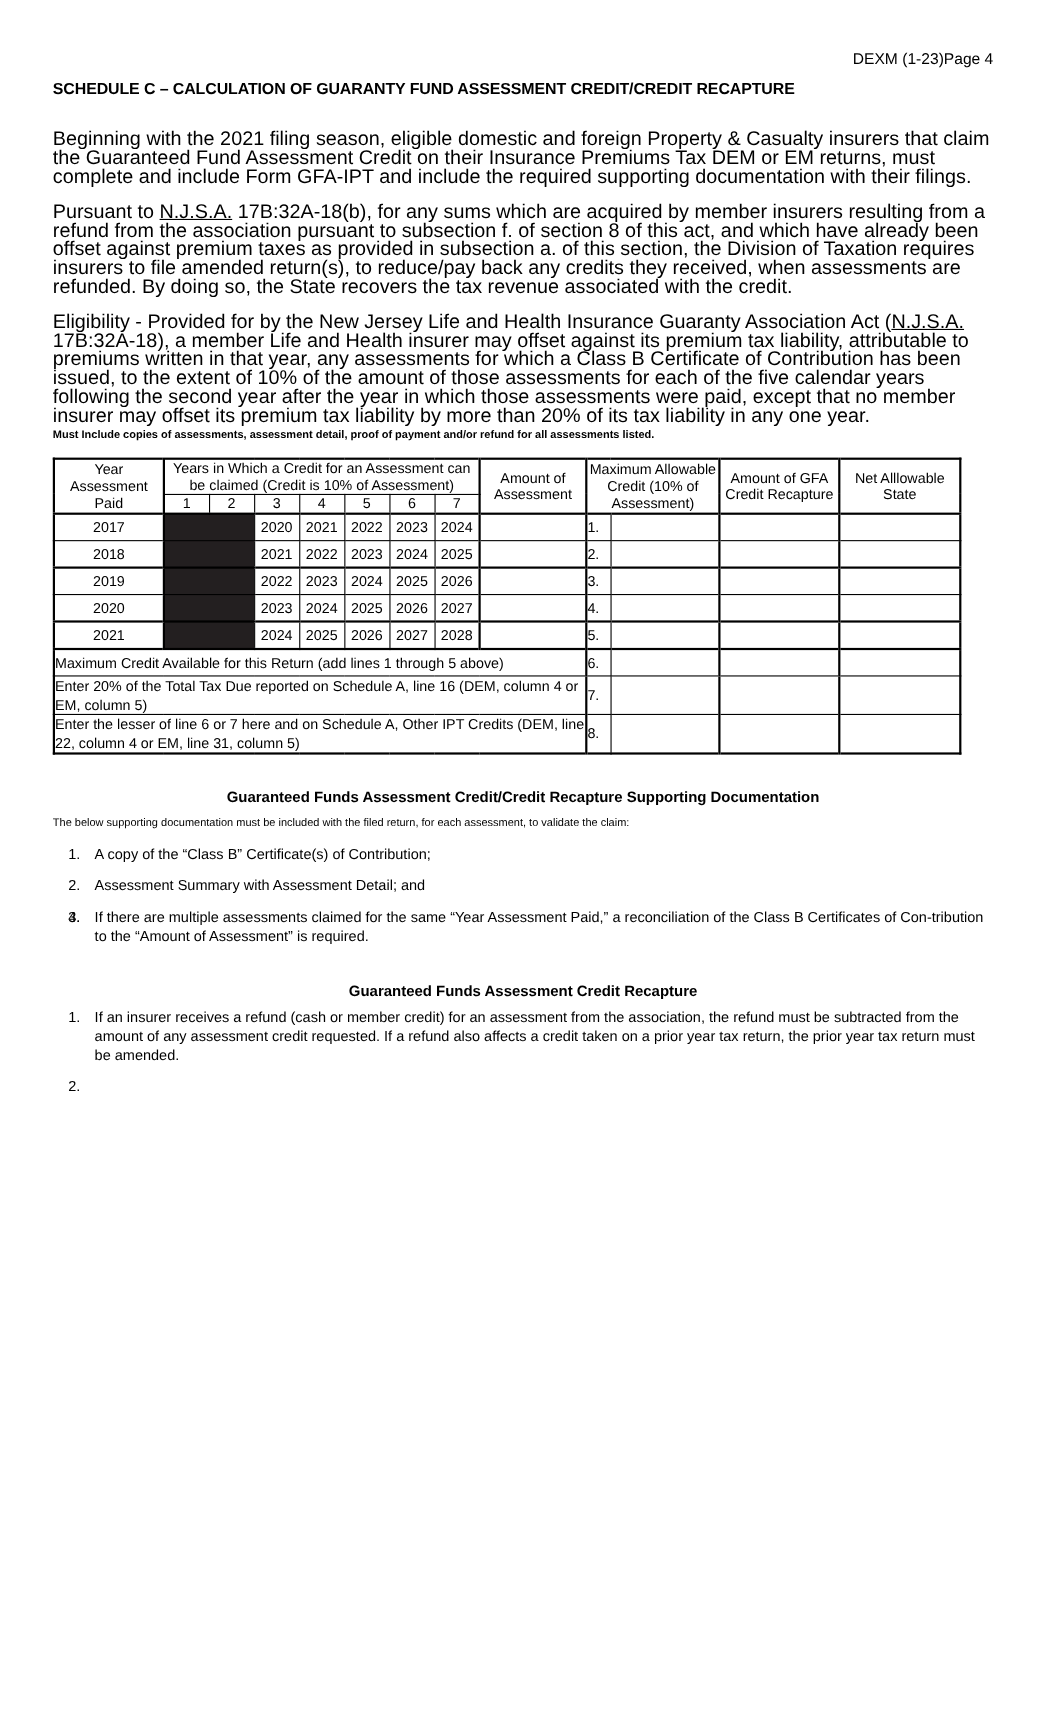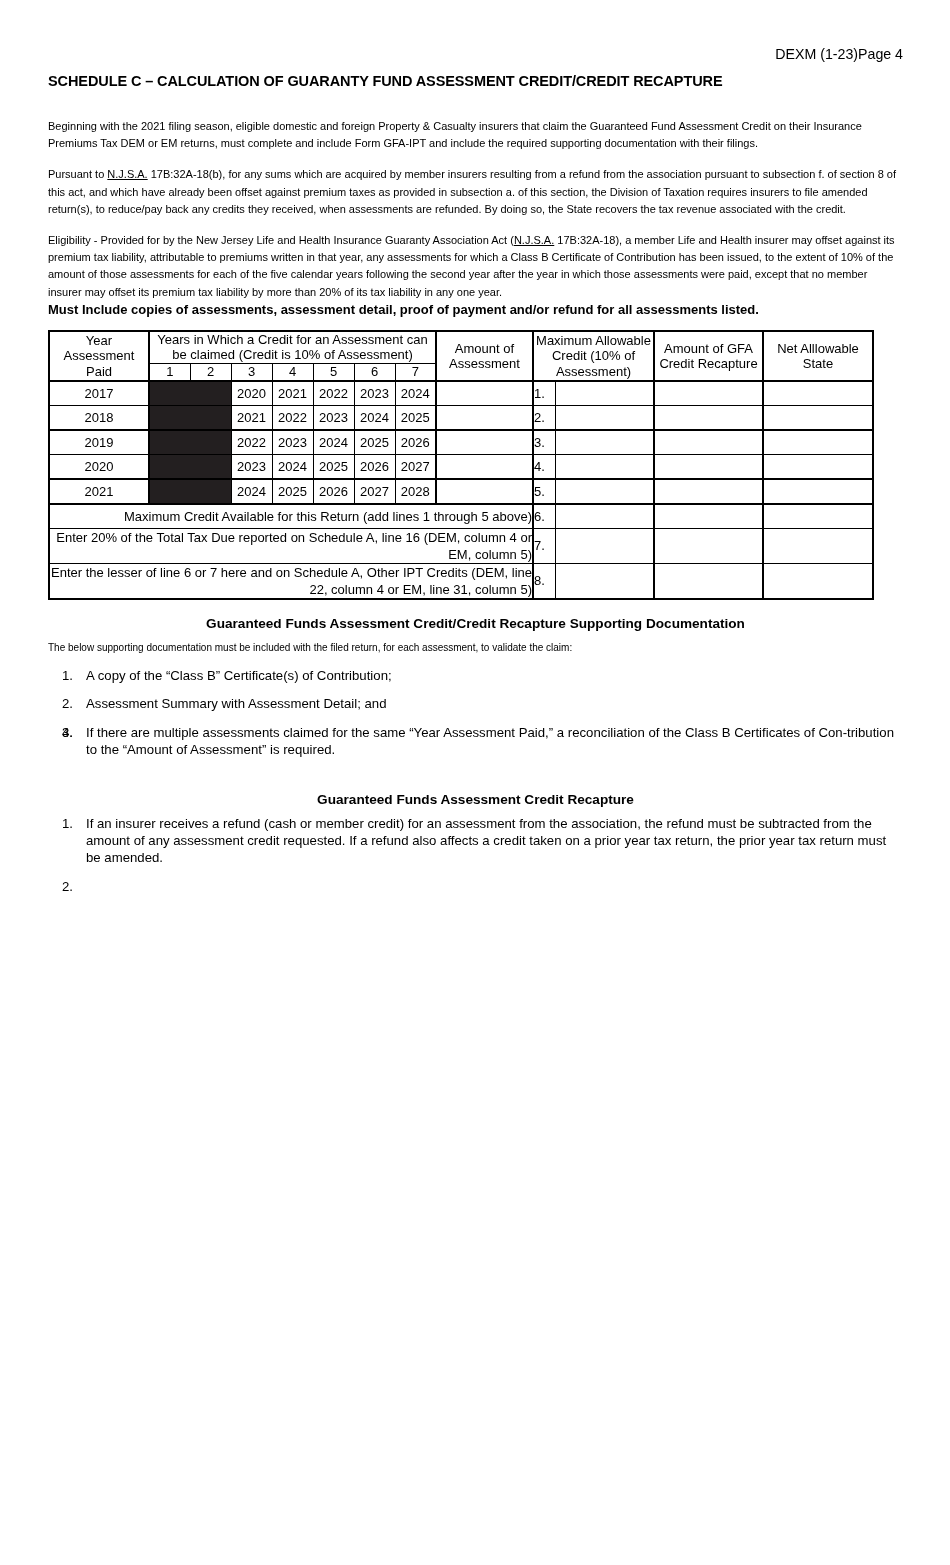--- a/index.html
+++ b/index.html
@@ -35,29 +35,29 @@
   .schedule-title {
     font-size: 14.5px;
     font-weight: bold;
     line-height: 18px;
     letter-spacing: -0.1px;
     margin-bottom: 28px;
   }
 
   
   p.body-para {
-    font-size: 11px;
+    font-size: 18px;
     line-height: 17.2px;
     margin: 0 0 14px 0;
     text-align: left;
   }
   p.body-para:last-of-type { margin-bottom: 0; }
   .u { text-decoration: underline; }
   .must-line {
-    font-size: 13px;
+    font-size: 10px;
     line-height: 17.2px;
     font-weight: bold;
     margin: 0 0 12px 0;
   }
 
   
   table.sched {
     border-collapse: collapse;
     width: 767px;
     table-layout: fixed;
@@ -93,21 +93,21 @@
     height: 23px;
     line-height: 23px;
   }
   .blackblock {
     background: #231f20;
     border-left: 1px solid #000;
     border-right: 1px solid #000;
   }
   .blank { height: 23px; }
   .linelabel {
-    text-align: right;
+    text-align: left;
     padding: 3px 6px 4px 6px;
     font-size: 13.2px;
     line-height: 17px;
   }
   .lineno {
     text-align: left;
     padding-left: 4px;
     font-size: 13.2px;
     width: 22px;
   }
@@ -115,21 +115,21 @@
   .colsep-strong { border-left: 2px solid #000 !important; }
 
   
   .section-title {
     text-align: center;
     font-weight: bold;
     font-size: 13.6px;
     line-height: 18px;
     margin: 0 0 6px 0;
   }
-  .sec-block { margin-top: 15px; }
+  .sec-block { margin-top: 30px; }
   .sec-block2 { margin-top: 32px; }
   .intro-line {
     font-size: 10px;
     line-height: 17.2px;
     margin: 0 0 11px 0;
   }
   ol.numlist {
     margin: 0;
     padding: 0;
     list-style: none;

